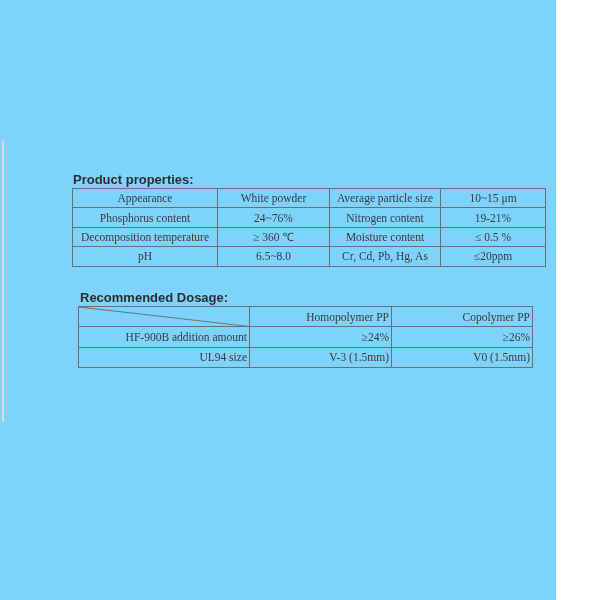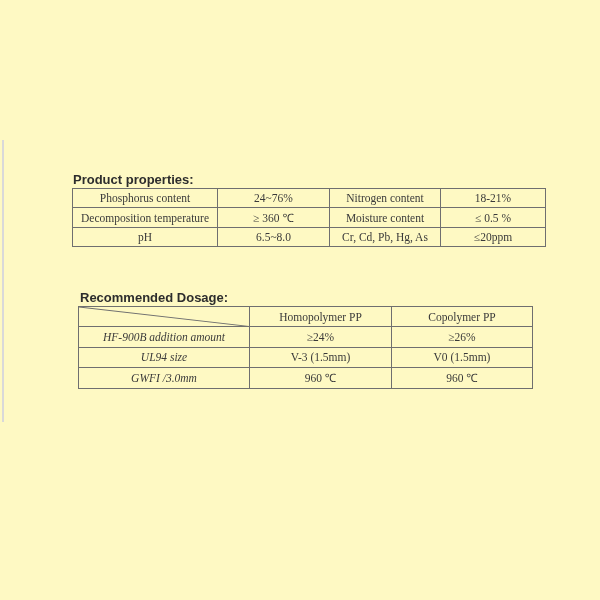--- a/index.html
+++ b/index.html
@@ -5,23 +5,23 @@
   html, body {
     margin: 0;
     padding: 0;
     width: 600px;
     height: 600px;
     background: #ffffff;
     overflow: hidden;
   }
   .page {
     position: relative;
-    width: 600px;
+    width: 556px;
     height: 600px;
-    background: #fef9c3;
+    background: #7dd3fc;
     font-family: "Liberation Serif", serif;
     color: #3a3a3a;
   }
   .scan-edge {
     position: absolute;
     left: 2px;
     top: 140px;
     width: 2px;
     height: 282px;
     background: #d9d9d9;
@@ -54,44 +54,50 @@
     white-space: nowrap;
   }
   #properties-table { left: 72px; top: 188px; width: 453px; }
   #properties-table td { height: 18.4px; }
   #properties-table .c0 { width: 140px; }
   #properties-table .c1 { width: 107px; }
   #properties-table .c2 { width: 106px; }
   #properties-table .c3 { width: 100px; }
 
   #dosage-table { left: 78px; top: 306px; width: 443px; }
-  #dosage-table td { height: 19.4px; }
-  #dosage-table .c0 { width: 170px; font-style: italic; }
+  #dosage-table td { height: 19.4px; text-align: right; }
+  #dosage-table .c0 { width: 170px; }
   #dosage-table .c1 { width: 137px; }
   #dosage-table .c2 { width: 136px; }
 
   td.diagonal { position: relative; padding: 0; }
   td.diagonal svg { position: absolute; left: 0; top: 0; width: 100%; height: 100%; display: block; }
 </style>
 </head>
 <body>
 
 <div class="page">
 
   <div class="scan-edge"></div>
 
   <div class="heading" id="heading-properties">Product properties:</div>
 
   <table id="properties-table">
     <tbody>
+        <tr>
+      <td class="c0">Appearance</td>
+      <td class="c1">White powder</td>
+      <td class="c2">Average particle size</td>
+      <td class="c3">10~15 μm</td>
+    </tr>
     <tr>
       <td class="c0">Phosphorus content</td>
       <td class="c1">24~76%</td>
       <td class="c2">Nitrogen content</td>
-      <td class="c3">18-21%</td>
+      <td class="c3">19-21%</td>
     </tr>
     <tr>
       <td class="c0">Decomposition temperature</td>
       <td class="c1">≥ 360 ℃</td>
       <td class="c2">Moisture content</td>
       <td class="c3">≤ 0.5 %</td>
     </tr>
     <tr>
       <td class="c0">pH</td>
       <td class="c1">6.5~8.0</td>
@@ -117,21 +123,16 @@
     <tr>
       <td class="c0">HF-900B addition amount</td>
       <td class="c1">≥24%</td>
       <td class="c2">≥26%</td>
     </tr>
     <tr>
       <td class="c0">UL94 size</td>
       <td class="c1">V-3 (1.5mm)</td>
       <td class="c2">V0 (1.5mm)</td>
     </tr>
-    <tr>
-      <td class="c0">GWFI /3.0mm</td>
-      <td class="c1">960 ℃</td>
-      <td class="c2">960 ℃</td>
-    </tr>
   </tbody>
     </table>
 
 </div>
 
 </body></html>

